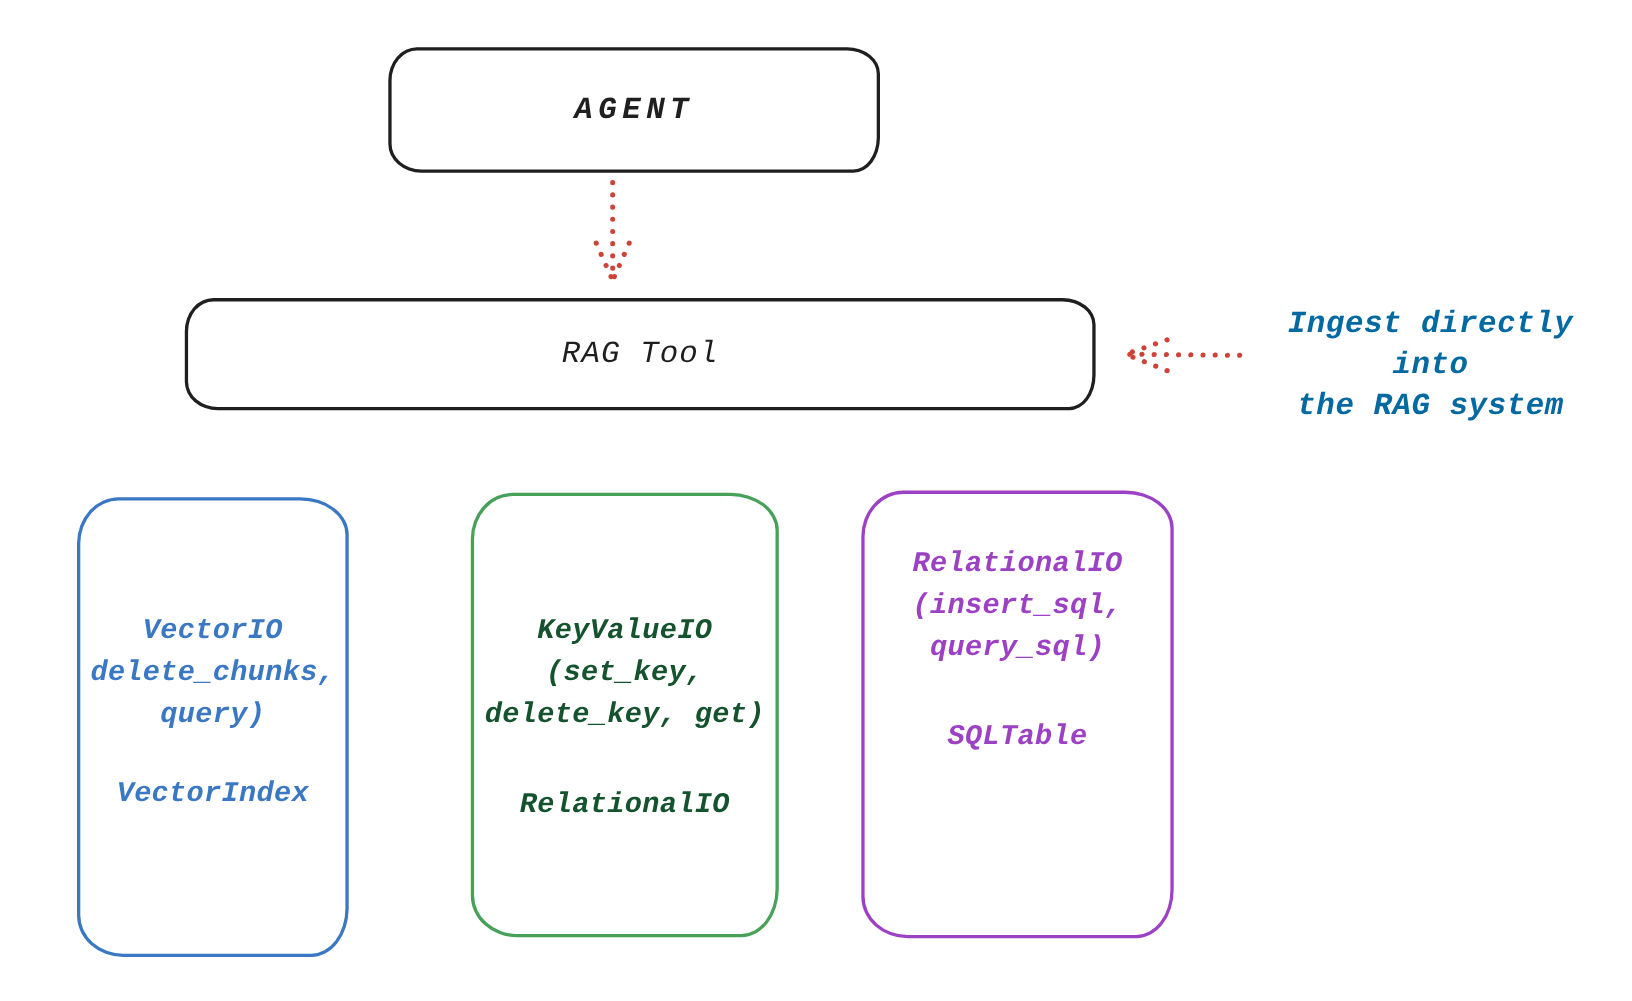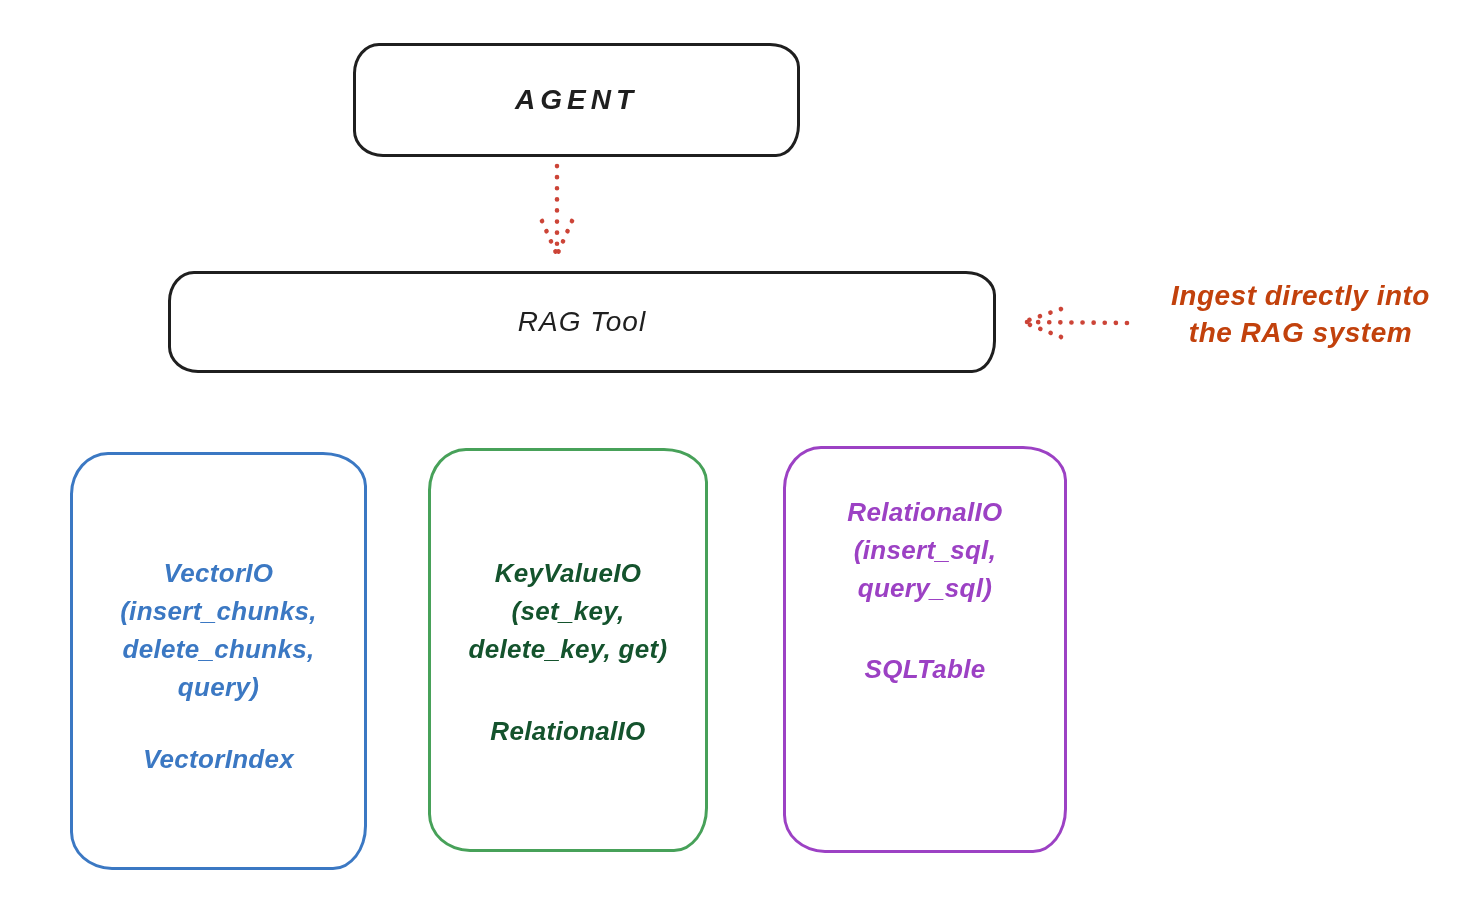--- a/index.html
+++ b/index.html
@@ -2,21 +2,21 @@
 <html><head>
 <meta charset="utf-8">
 <style>
   html, body { margin: 0; padding: 0; background: #ffffff; }
   .canvas {
     position: relative;
     width: 1484px;
     height: 910px;
     background: #ffffff;
     overflow: hidden;
-    font-family: Liberation Sans, sans-serif;
+    font-family: Liberation Mono, monospace;
   }
   .node {
     position: absolute;
     box-sizing: border-box;
     background: #ffffff;
   }
   .ink-box {
     border: 3.5px solid #1f1f1f;
     border-radius: 26px 30px 24px 30px / 30px 24px 32px 26px;
     display: flex;
@@ -41,41 +41,41 @@
   }
   .arrow { position: absolute; }
   .arrow-down { left: 533px; top: 161px; }
   .arrow-left { left: 1014px; top: 300px; }
   .annotation {
     position: absolute;
     left: 1128px;
     top: 277px;
     width: 345px;
     text-align: center;
-    color: #c2410c;
+    color: #0369a1;
     font-size: 28px;
     font-weight: bold;
     font-style: italic;
     line-height: 37px;
     letter-spacing: 0.5px;
   }
   .io-box {
     border-radius: 38px 44px 34px 42px / 42px 34px 44px 38px;
     border-style: solid;
     border-width: 3.5px;
     text-align: center;
   }
   .io-box .io-text {
     font-size: 26px;
     font-weight: 600;
     font-style: italic;
     line-height: 38px;
     letter-spacing: 0.3px;
   }
-  .box-vector     { left: 70px;  top: 452px; width: 297px; height: 418px; border-color: #3b78c3; }
+  .box-vector     { left: 70px;  top: 452px; width: 247px; height: 418px; border-color: #3b78c3; }
   .box-vector .io-text     { color: #3b78c3; padding-top: 99px; }
   .box-vector .index-label { margin-top: 34px; }
   .box-keyvalue   { left: 428px; top: 448px; width: 280px; height: 404px; border-color: #47a159; }
   .box-keyvalue .io-text     { color: #14532d; padding-top: 103px; }
   .box-keyvalue .index-label { margin-top: 44px; }
   .box-relational { left: 783px; top: 446px; width: 284px; height: 407px; border-color: #9c41c4; }
   .box-relational .io-text     { color: #9c41c4; padding-top: 44px; }
   .box-relational .index-label { margin-top: 43px; }
 </style>
 </head>
@@ -108,21 +108,20 @@
   </svg>
 
   <div class="annotation">
     <div>Ingest directly into</div>
     <div>the RAG system</div>
   </div>
 
   <div class="node io-box box-vector">
     <div class="io-text">
       <div>VectorIO</div>
-      <div>(insert_chunks,</div>
       <div>delete_chunks,</div>
       <div>query)</div>
       <div class="index-label">VectorIndex</div>
     </div>
   </div>
 
   <div class="node io-box box-keyvalue">
     <div class="io-text">
       <div>KeyValueIO</div>
       <div>(set_key,</div>

